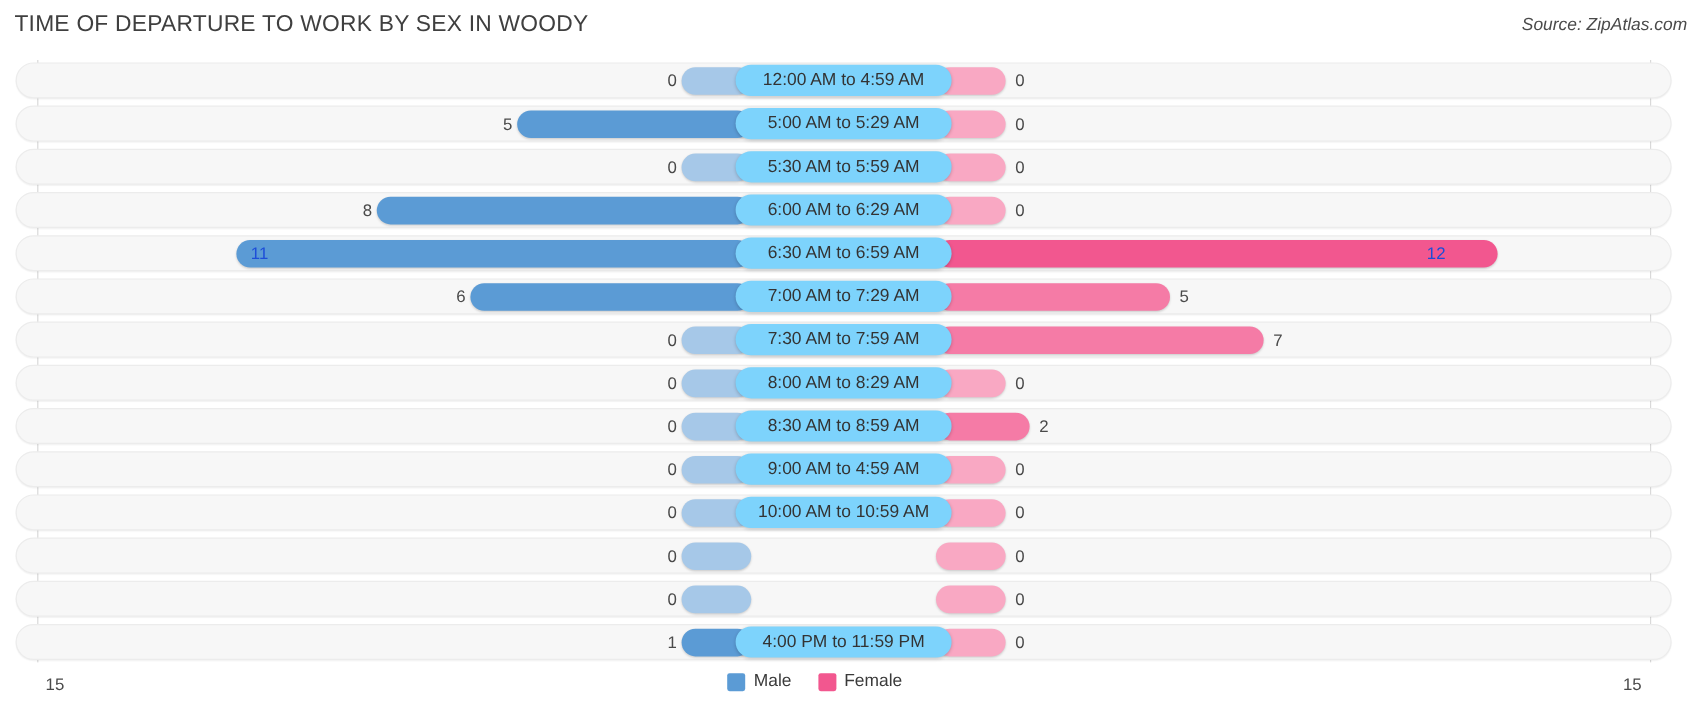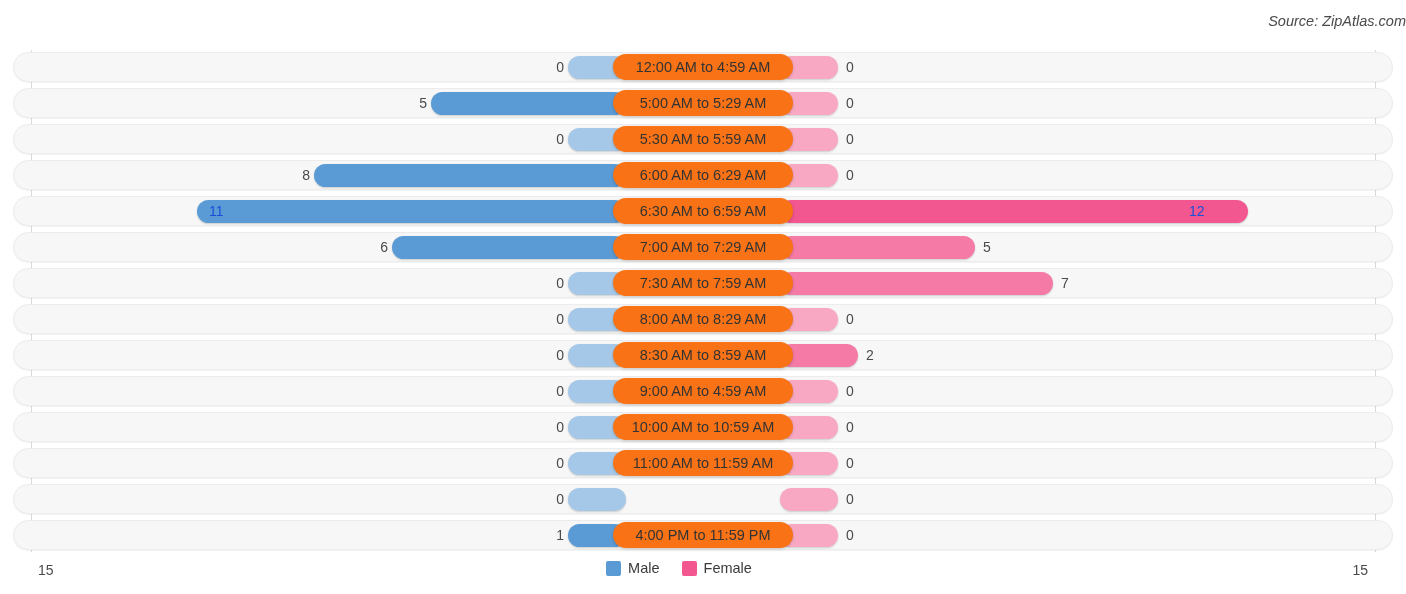--- a/index.html
+++ b/index.html
@@ -71,21 +71,21 @@
     position:absolute;top:5px;
     font-size:14px;line-height:20px;color:#4a4a4a;
     white-space:nowrap;
   }
   .val.inside{color:#1d4ed8;}
 
   
   .cat-pill{
     position:absolute;left:600px;top:2px;
     width:180px;height:26px;
-    background:#f97316;
+    background:#7dd3fc;
     border-radius:13px;
     box-shadow:0 1px 3px rgba(0,0,0,.22);
     display:flex;align-items:center;justify-content:center;
   }
   .cat-text{
     font-size:14.5px;color:#333333;white-space:nowrap;
   }
 
   
   .footer{position:absolute;left:0;top:556px;width:1406px;height:38px;}
@@ -104,20 +104,21 @@
   .swatch-male{background:#5b9bd5;}
   .swatch-female{background:#f2578f;}
   .legend-label{font-size:14.5px;color:#3a3a3a;}
 </style>
 </head>
 <body>
 
 <div class="chart-wrap">
 
   <div class="header">
+    <div class="chart-title">TIME OF DEPARTURE TO WORK BY SEX IN WOODY</div>
     <div class="source">Source: ZipAtlas.com</div>
   </div>
 
   <div class="plot">
     <div class="axis-line axis-left"></div>
     <div class="axis-line axis-right"></div>
     <div id="rows-host">
         <div class="row" style="top: 2px;">
           <div class="track"></div>
           <div class="bar bar-male zero" style="left: 555px; width: 58px;"></div>
@@ -227,23 +228,20 @@
           <div class="cat-pill">
             <span class="cat-text">10:00 AM to 10:59 AM</span>
           </div>
         </div>
         <div class="row" style="top: 398px;">
           <div class="track"></div>
           <div class="bar bar-male zero" style="left: 555px; width: 58px;"></div>
           <div class="val" style="left: 537px; width: 14px; text-align: right;">0</div>
           <div class="bar bar-female zero" style="left: 767px; width: 58px;"></div>
           <div class="val" style="left: 833px;">0</div>
-          <div class="cat-pill">
-            <span class="cat-text">11:00 AM to 11:59 AM</span>
-          </div>
         </div>
         <div class="row" style="top: 434px;">
           <div class="track"></div>
           <div class="bar bar-male zero" style="left: 555px; width: 58px;"></div>
           <div class="val" style="left: 537px; width: 14px; text-align: right;">0</div>
           <div class="bar bar-female zero" style="left: 767px; width: 58px;"></div>
           <div class="val" style="left: 833px;">0</div>
         </div>
         <div class="row" style="top: 470px;">
           <div class="track"></div>

